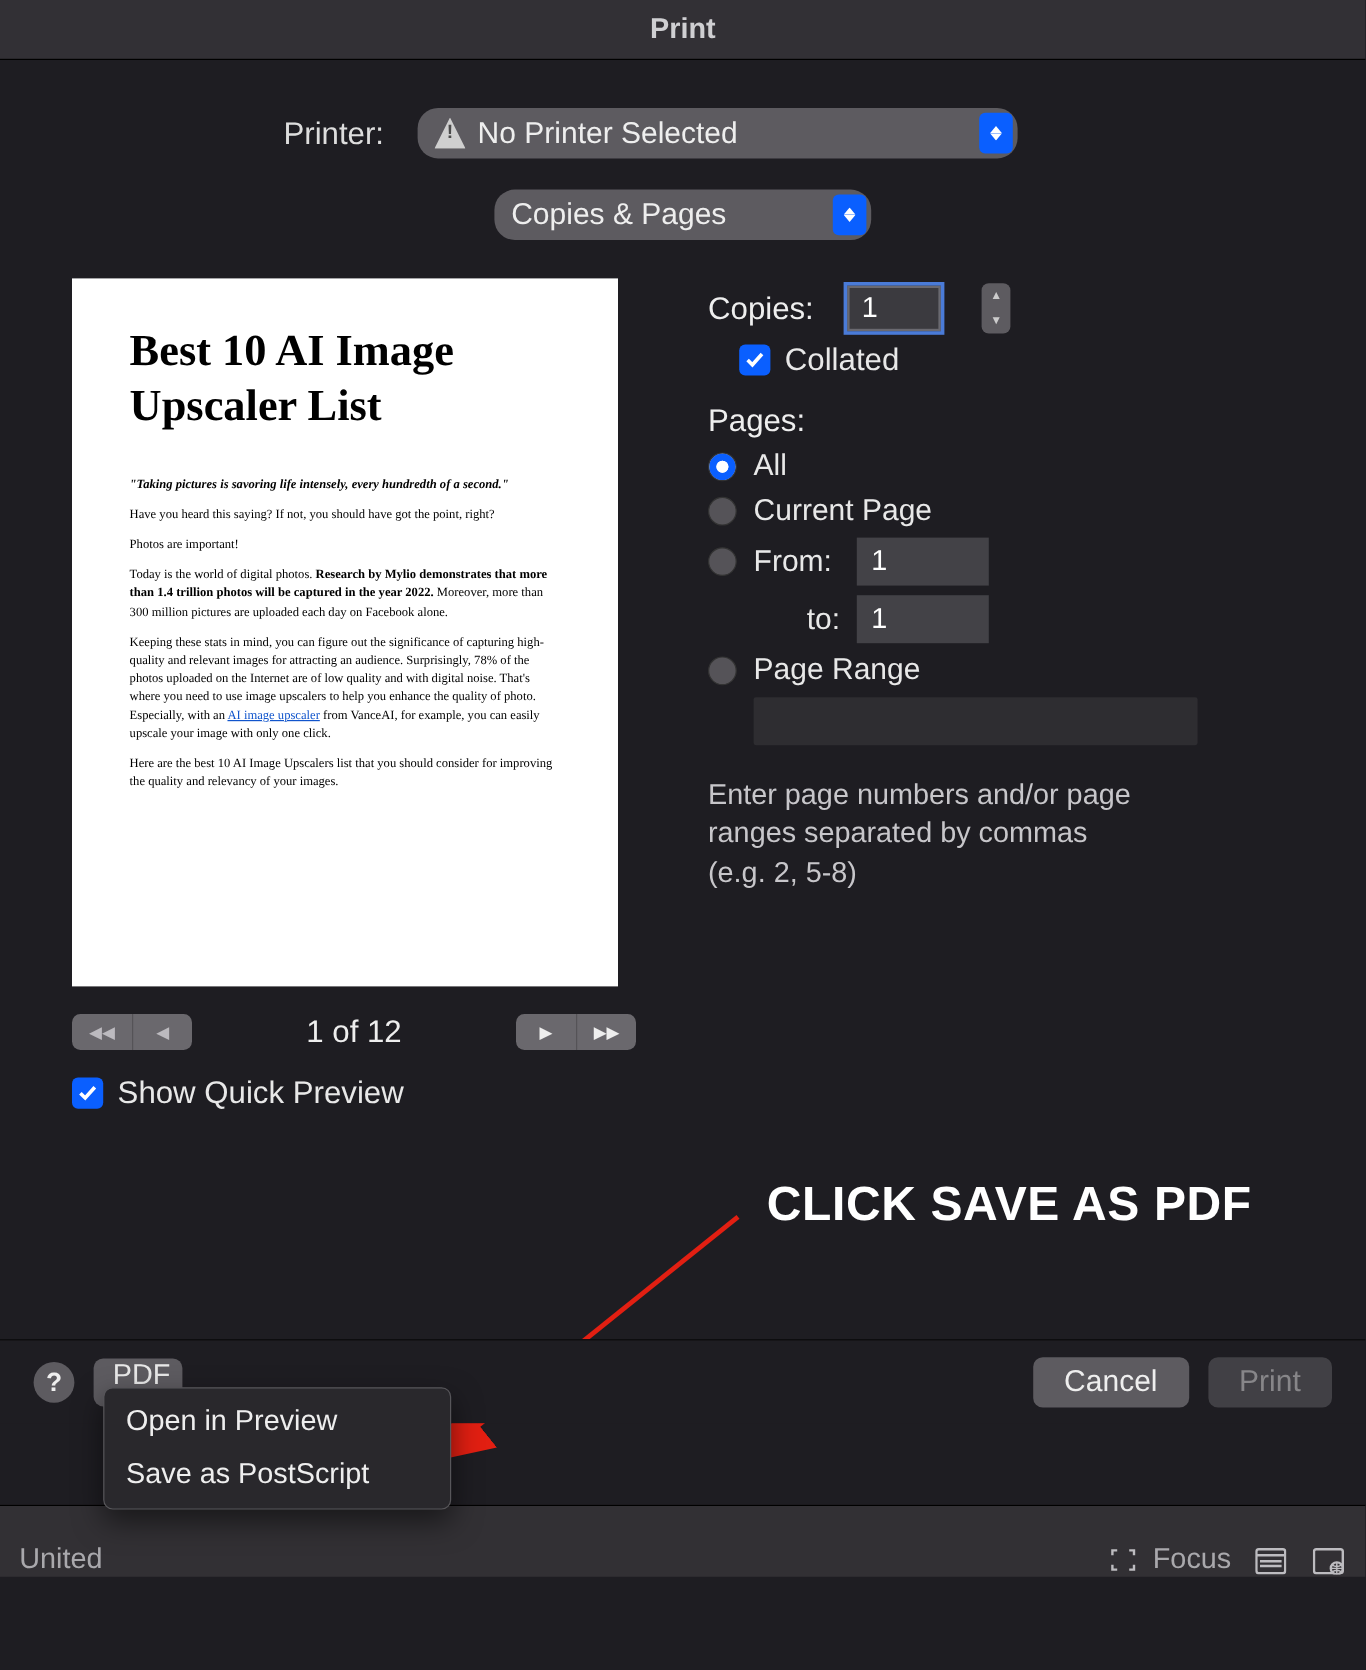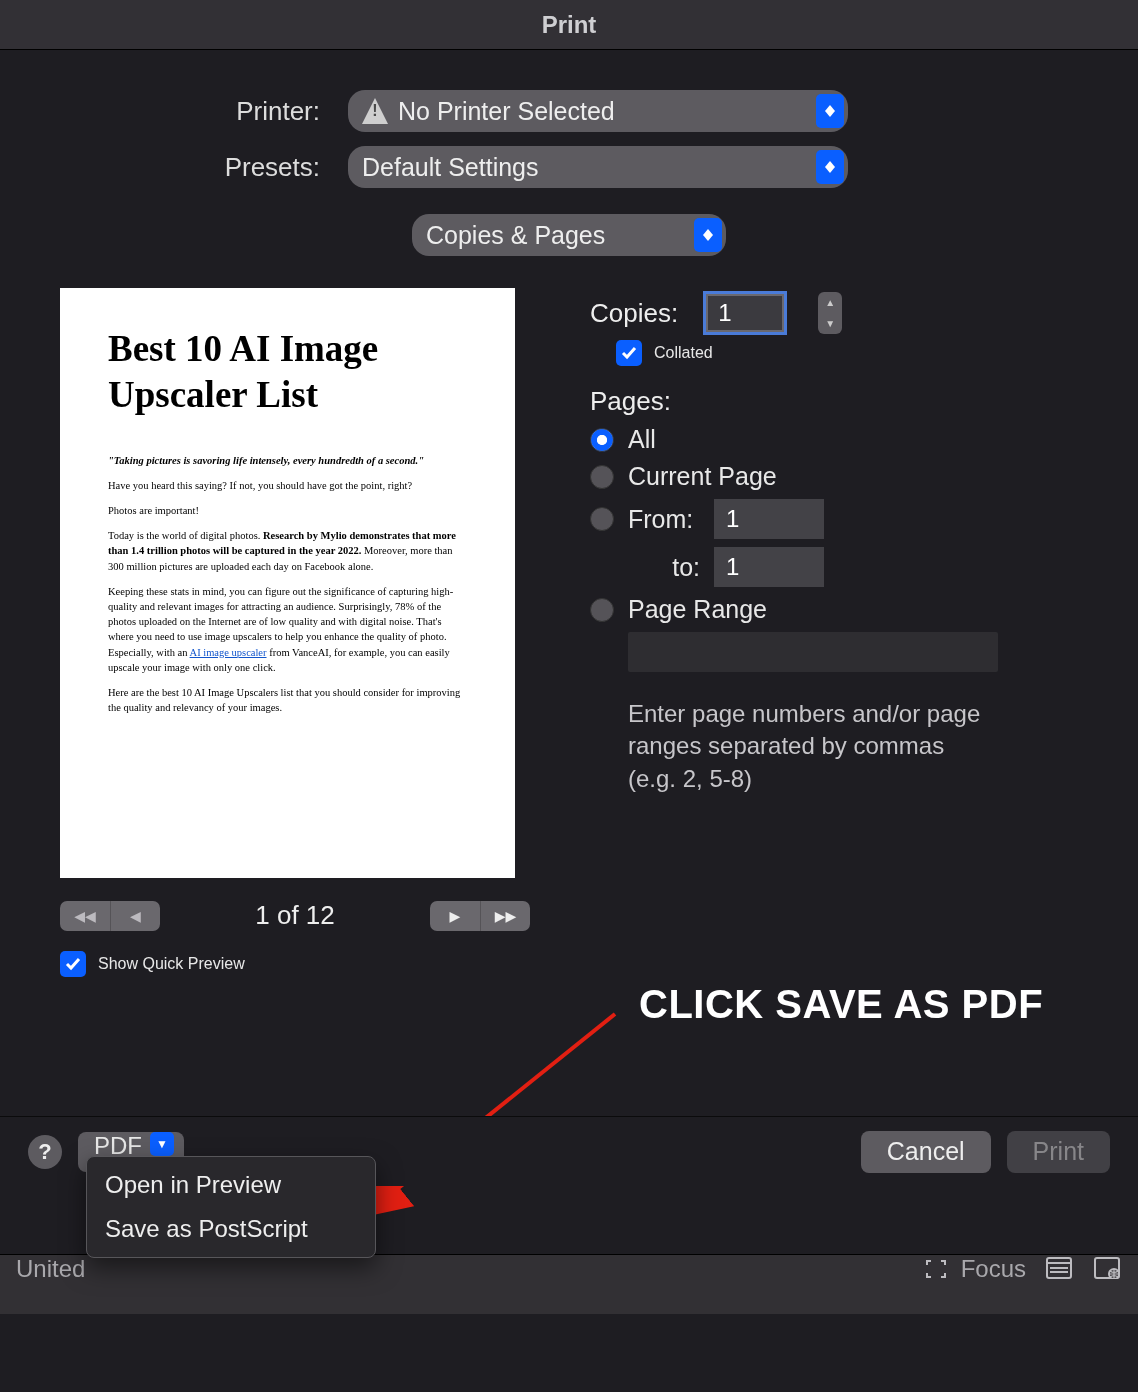--- a/index.html
+++ b/index.html
@@ -116,21 +116,21 @@
     color:#bcbabf;
     font-size:14px;
   }
   .pager .btngroup span + span { border-left:1px solid #555357; }
   .pager .btngroup.active span { color:#eee; }
   .pager-label { font-size:26px; color:#eee; flex:1; text-align:center; }
 
   .checkbox-row {
     display:flex; align-items:center; gap:12px;
     margin-top:20px;
-    font-size:16px;
+    font-size:26px;
   }
   .chk {
     width:26px; height:26px;
     border-radius:5px;
     background:#0a5fff;
     display:flex; align-items:center; justify-content:center;
   }
   .chk svg { width:16px; height:16px; stroke:#fff; stroke-width:3; fill:none; }
 
   .opt-label { font-size:26px; color:#eee; }
@@ -210,25 +210,26 @@
     border-top:1px solid #0b0b0c;
     background:#1e1d22;
   }
   .help-btn {
     width:34px; height:34px; border-radius:50%;
     background:#5d5b60;
     color:#eee; display:flex; align-items:center; justify-content:center;
     font-size:22px; font-weight:600;
   }
   .pdf-btn {
-    display:flex; align-items:flex-start; gap:8px;
+    display:flex; align-items:flex-end; gap:8px;
     background:#5d5b60;
     height:40px; padding:0 10px 0 16px;
     border-radius:8px;
     font-size:24px;
+    flex-direction:column;
   }
   .pdf-btn .chev {
     width:24px; height:24px; border-radius:5px;
     background:#0a5fff;
     display:flex; align-items:center; justify-content:center;
     color:#fff; font-size:12px;
   }
   .footer-spacer { flex:1; }
   .pill-btn {
     height:42px;
@@ -274,21 +275,21 @@
   }
   .arrow-svg { position:absolute; left:365px; top:1010px; pointer-events:none; }
 
   .statusbar {
     position:absolute;
     left:0; right:0;
     top:1254px;
     height:60px;
     background:#323034;
     border-top:1px solid #000;
-    display:flex; align-items:flex-start;
+    display:flex; align-items:flex-end;
     padding:0 16px;
     color:#a9a8ac;
     font-size:24px;
     gap:18px;
   }
   .statusbar .spacer { flex:1; }
   .sb-icon {
     width:30px; height:26px; display:flex; align-items:center; justify-content:center;
     color:#bdbcc0;
   }
@@ -312,34 +313,20 @@
         <svg viewBox="0 0 10 6">
             <path d="M0 6 L5 0 L10 6 Z" fill="#fff"></path>
           </svg>
         <svg viewBox="0 0 10 6">
             <path d="M0 0 L5 6 L10 0 Z" fill="#fff"></path>
           </svg>
       </span>
     </div>
   </div>
 
-  <div class="row">
-    <div class="label-right">Presets:</div>
-    <div class="popup" style="width:500px">
-      <span>Default Settings</span>
-      <span class="stepper-btn">
-        <svg viewBox="0 0 10 6">
-            <path d="M0 6 L5 0 L10 6 Z" fill="#fff"></path>
-          </svg>
-        <svg viewBox="0 0 10 6">
-            <path d="M0 0 L5 6 L10 0 Z" fill="#fff"></path>
-          </svg>
-      </span>
-    </div>
-  </div>
 
   <div class="row" style="justify-content:center; margin-top:26px; margin-bottom:26px;">
     <div class="popup" style="width:314px">
       <span>Copies &amp; Pages</span>
       <span class="stepper-btn">
         <svg viewBox="0 0 10 6">
             <path d="M0 6 L5 0 L10 6 Z" fill="#fff"></path>
           </svg>
         <svg viewBox="0 0 10 6">
             <path d="M0 0 L5 6 L10 0 Z" fill="#fff"></path>
@@ -421,21 +408,21 @@
         </div>
         <div class="radio-row" style="margin-left:38px;">
           <span style="width:72px; text-align:right;">to:</span>
           <input class="range-input" value="1" style="">
         </div>
         <div class="radio-row">
           <span class="radio"></span>
           <span>Page Range</span>
         </div>
         <div class="range-box" style="margin-left:38px"></div>
-        <div class="help-text" style="margin-left:38px; width:370px;">Enter page numbers and/or page ranges separated by commas (e.g. 2, 5-8)</div>
+        <div class="help-text" style="width:370px;">Enter page numbers and/or page ranges separated by commas (e.g. 2, 5-8)</div>
       </div>
     </div>
   </div>
 </div>
 
 <div class="annotation-text">CLICK SAVE AS PDF</div>
 <svg class="arrow-svg" width="260" height="220">
   <defs>
     <marker id="ah" markerWidth="12" markerHeight="12" refX="9" refY="6" orient="auto">
       <path d="M0 0 L12 6 L0 12 Z" fill="#e21f12"></path>

